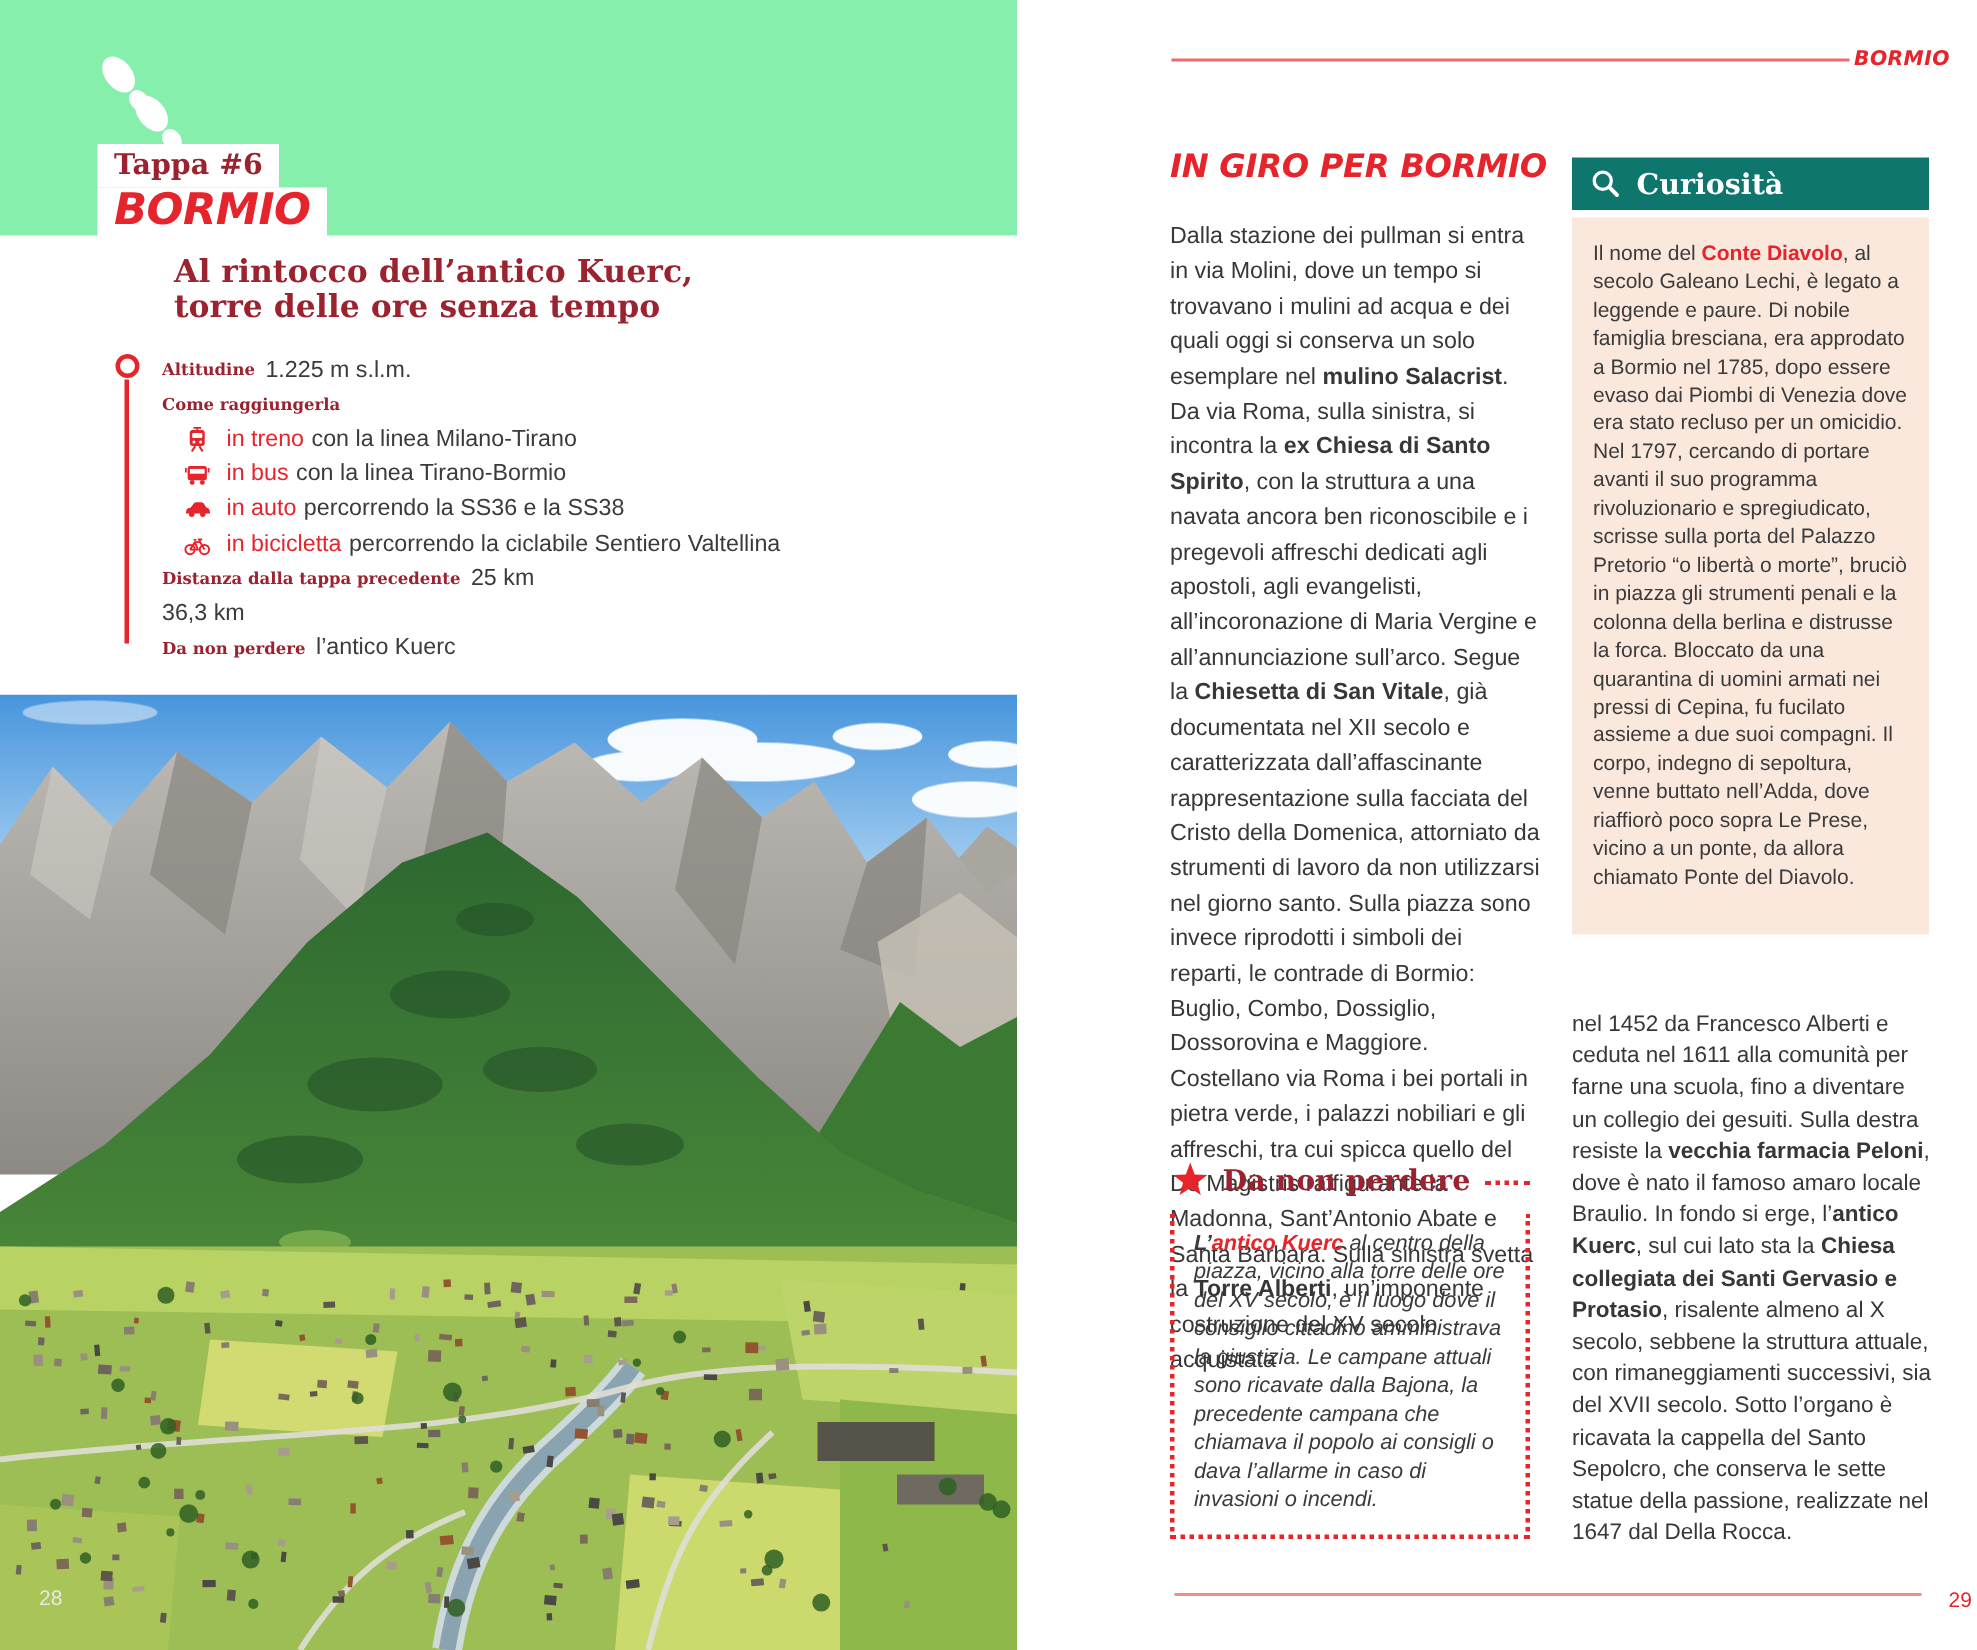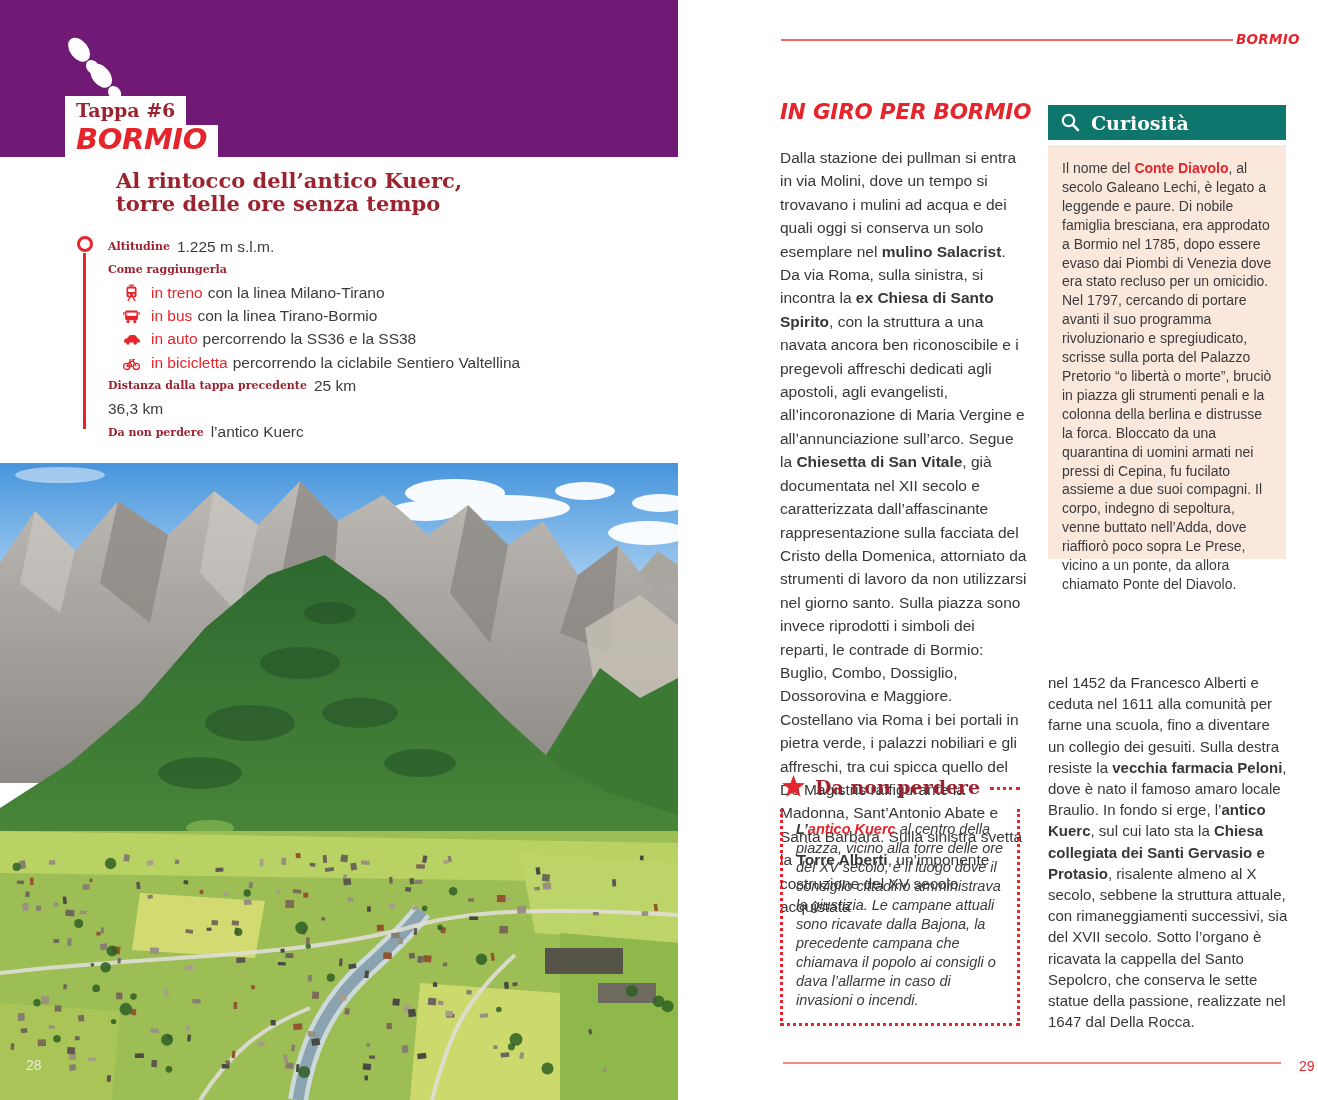--- a/index.html
+++ b/index.html
@@ -3,21 +3,21 @@
 <meta charset="utf-8">
 <style>
   html,body{margin:0;padding:0;background:#fff;}
   #page{position:relative;width:1318px;height:1100px;background:#fff;overflow:hidden;
         font-family:"Liberation Sans",sans-serif;color:#383737;}
   .abs{position:absolute;}
   .serif{font-family:"DejaVu Serif","Liberation Serif",serif;font-weight:700;}
   .display{font-family:"DejaVu Sans","Liberation Sans",sans-serif;font-weight:800;letter-spacing:-0.4px;font-style:italic;}
 
   
-  .banner{left:0;top:0;width:678px;height:157px;background:#701a75;}
+  .banner{left:0;top:0;width:678px;height:157px;background:#86efac;}
   .tappa-box{left:65px;top:96px;background:#fff;padding:3px 11px 4px;color:#9b2330;font-size:19px;}
   .bormio-box{left:65px;top:125px;background:#fff;padding:0 11px 5px;color:#e5242b;font-size:29px;line-height:29px;}
   .subtitle{left:76px;top:169px;color:#9b2330;font-size:21px;line-height:23px;margin-left:40px;}
   .marker-circle{left:77px;top:236px;width:10px;height:10px;border:3.5px solid #e5242b;border-radius:50%;background:#fff;}
   .vline{left:83px;top:253px;width:3px;height:176px;background:#e5242b;}
   .info{left:108px;top:235px;width:565px;font-size:15.5px;color:#3c3b3b;}
   .info .row{height:23.2px;display:flex;align-items:center;white-space:nowrap;}
   .info .label{font-family:"DejaVu Serif","Liberation Serif",serif;font-weight:700;color:#9b2330;font-size:11px;margin-right:7px;}
   .trow{padding-left:14px;}
   .trow .ticon{width:19px;height:18px;margin-right:10px;flex:0 0 19px;}
@@ -39,21 +39,21 @@
   .callout-head .star{width:27px;height:26px;flex:0 0 27px;}
   .callout-title{color:#9b2330;font-size:19px;margin:0 10px 0 8px;white-space:nowrap;}
   .callout-dots{flex:1;border-top:3px dotted #e5242b;height:0;margin-top:2px;}
   .callout-box{margin-top:9px;border-left:3px dotted #e5242b;border-right:3px dotted #e5242b;
                border-bottom:3px dotted #e5242b;padding:11px 12px 13px 13px;
                font-style:italic;font-size:14.5px;line-height:19px;color:#3c3b3b;}
 
   .curio-header{left:1048px;top:105px;width:238px;height:35px;background:#0f766e;display:flex;align-items:center;box-sizing:border-box;padding-left:12px;}
   .curio-header .mag{width:21px;height:21px;margin-right:10px;}
   .curio-title{color:#fff;font-size:19px;}
-  .curio-box{left:1048px;top:145px;width:238px;height:414px;background:#fbe8dc;box-sizing:border-box;
+  .curio-box{left:1048px;top:145px;width:238px;height:478px;background:#fbe8dc;box-sizing:border-box;
              padding:14px 12px 0 14px;font-size:14px;line-height:18.9px;color:#3c3b3b;}
   .bottom-rule{left:783px;top:1062px;width:498px;height:2px;background:#f28a8a;}
   .pagenum-right{left:1299px;top:1058px;color:#e5242b;font-size:14px;}
 </style>
 </head>
 <body>
 
 <div id="page">
 
   <div class="abs banner">

